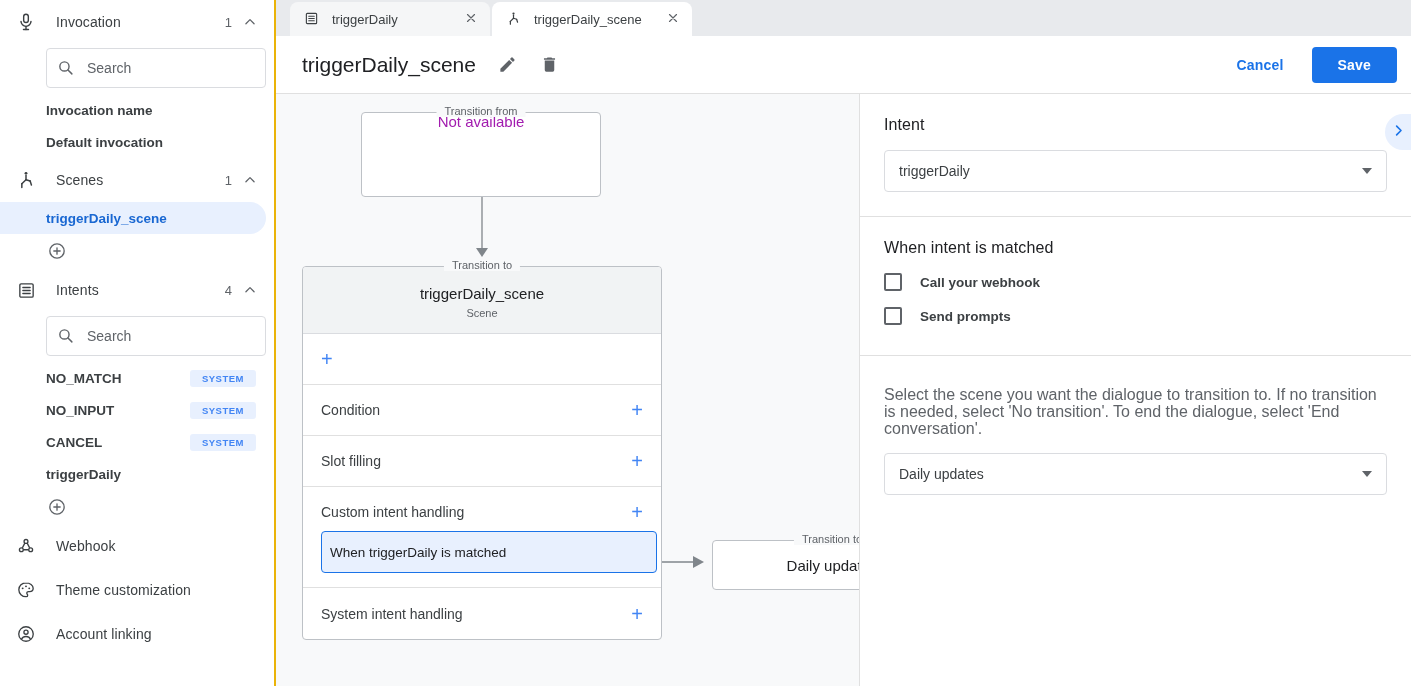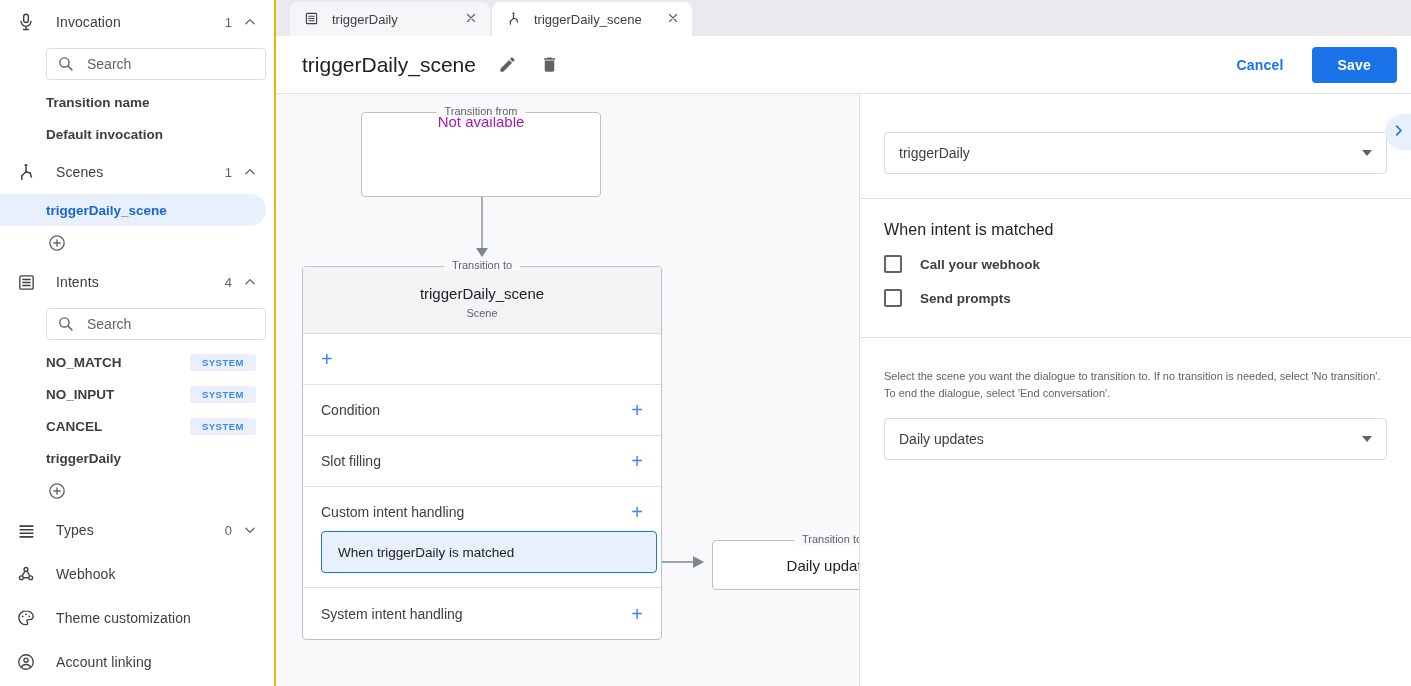--- a/index.html
+++ b/index.html
@@ -22,21 +22,21 @@
     padding: 0 16px 0 14px; cursor: pointer;
   }
   .nav-row .ico { width: 24px; height: 24px; flex: 0 0 24px; display: flex;
     align-items: center; justify-content: center; color: #3c4043; }
   .nav-row .lbl { flex: 1; margin-left: 18px; font-size: 14px; color: #3c4043; letter-spacing: .1px; }
   .nav-row .cnt { font-size: 13px; color: #5f6368; margin-right: 10px; }
   .nav-row .chev { width: 16px; height: 16px; color: #5f6368; display: flex;
     align-items: center; justify-content: center; }
 
   .search-box {
-    margin: 4px 8px 6px 46px; height: 32px; border: 1px solid #dadce0;
+    margin: 4px 8px 6px 46px; height: 40px; border: 1px solid #dadce0;
     border-radius: 4px; display: flex; align-items: center; padding: 0 10px;
     background: #fff;
   }
   .search-box .sico { width: 18px; height: 18px; color: #5f6368; flex: 0 0 18px; }
   .search-box input {
     border: none; outline: none; font-size: 14px; margin-left: 12px;
     color: #3c4043; width: 100%; font-family: "Liberation Sans", sans-serif;
     background: transparent;
   }
   .search-box input::placeholder { color: #5f6368; }
@@ -130,35 +130,35 @@
     border-bottom: 1px solid #e0e0e0; cursor: pointer;
   }
   .sc-row:last-child { border-bottom: none; }
   .sc-row .rl { flex: 1; font-size: 14px; color: #3c4043; }
   .sc-row .rp { color: #4285f4; font-size: 20px; line-height: 1; font-weight: 300; }
   .sc-block { border-bottom: 1px solid #e0e0e0; }
   .sc-block .sc-row { border-bottom: none; height: 44px; padding-top: 6px; }
   .chip {
     margin: 0 4px 14px 18px; border: 1px solid #1a73e8; background: #e8f0fe;
     border-radius: 4px; height: 42px; display: flex; align-items: center;
-    padding: 0 16px; font-size: 13.5px; color: #202124; cursor: pointer;
+    padding: 0 8px; font-size: 13.5px; color: #202124; cursor: pointer;
   }
   #node-daily { left: 436px; top: 446px; width: 240px; height: 50px;
     display: flex; align-items: center; justify-content: center; }
   #node-daily .body { font-size: 15px; color: #202124; white-space: nowrap; }
 
   
   #panel {
     width: 551px; flex: 0 0 551px; background: #fff; position: relative;
     overflow: hidden;
   }
   .p-sec { padding: 22px 24px 24px 24px; border-bottom: 1px solid #e0e0e0; }
   .p-sec:last-child { border-bottom: none; }
   .p-h { font-size: 16px; color: #202124; letter-spacing: .1px; }
-  .p-desc { font-size: 11px; color: #5f6368; line-height: 17px; margin-top: 8px; max-width: 512px; }
+  .p-desc { font-size: 16px; color: #5f6368; line-height: 17px; margin-top: 8px; max-width: 512px; }
   .sel {
     margin-top: 16px; height: 42px; border: 1px solid #dadce0; border-radius: 4px;
     display: flex; align-items: center; padding: 0 14px; font-size: 14px;
     color: #3c4043; cursor: pointer; background: #fff;
   }
   .sel .v { flex: 1; }
   .sel .caret {
     width: 0; height: 0; border-left: 5px solid transparent;
     border-right: 5px solid transparent; border-top: 6px solid #5f6368;
   }
@@ -204,21 +204,21 @@
       <span class="sico">
         <svg width="17" height="17" viewBox="0 0 24 24" fill="none" stroke="#5f6368" stroke-width="2">
             <circle cx="10.5" cy="10.5" r="6.5"></circle>
             <path d="M15.5 15.5L21 21" stroke-linecap="round"></path>
           </svg>
       </span>
       <input placeholder="Search" style="">
     </div>
 
     <div class="sub-item">
-      <span class="txt">Transition name</span>
+      <span class="txt">Invocation name</span>
     </div>
     <div class="sub-item">
       <span class="txt">Default invocation</span>
     </div>
 
     <div class="nav-row">
       <span class="ico">
         <svg width="20" height="20" viewBox="0 0 24 24" fill="none" stroke="#3c4043" stroke-width="1.8" stroke-linecap="round" stroke-linejoin="round">
           <circle cx="12" cy="4" r="1.7" fill="#3c4043" stroke="none"></circle>
           <path d="M12 6.6v5"></path>
@@ -292,34 +292,20 @@
     </div>
     <div class="add-row">
       <span class="plus-circ">
         <svg width="20" height="20" viewBox="0 0 24 24" fill="none" stroke="#5f6368" stroke-width="1.6">
             <circle cx="12" cy="12" r="8.6"></circle>
             <path d="M12 8.2v7.6M8.2 12h7.6" stroke-linecap="round"></path>
           </svg>
       </span>
     </div>
 
-    <div class="nav-row">
-      <span class="ico">
-        <svg width="19" height="19" viewBox="0 0 24 24" stroke="#3c4043" stroke-width="2.1" stroke-linecap="round">
-            <path d="M4 6.5h16M4 11h16M4 15.5h16M4 20h16"></path>
-          </svg>
-      </span>
-      <span class="lbl">Types</span>
-      <span class="cnt">0</span>
-      <span class="chev">
-        <svg width="14" height="14" viewBox="0 0 24 24" fill="none" stroke="#5f6368" stroke-width="2.2" stroke-linecap="round" stroke-linejoin="round">
-            <polyline points="5 9 12 16 19 9"></polyline>
-          </svg>
-      </span>
-    </div>
 
     <div class="nav-row">
       <span class="ico">
         <svg width="20" height="20" viewBox="0 0 24 24" fill="none" stroke="#3c4043" stroke-width="1.6">
           <circle cx="12" cy="6.5" r="2.3"></circle>
             <circle cx="6.4" cy="16.5" r="2.3"></circle>
             <circle cx="17.6" cy="16.5" r="2.3"></circle>
           <path d="M10.6 8.6L7.6 14.2M13.4 8.6l3 5.6M8.7 16.5h6.6"></path>
         </svg>
       </span>
@@ -460,20 +446,21 @@
       <div id="panel">
         <div id="panel-toggle">
           <span>
             <svg width="15" height="15" viewBox="0 0 24 24" fill="none" stroke="#1a73e8" stroke-width="2.6" stroke-linecap="round" stroke-linejoin="round">
                 <polyline points="9 5 16 12 9 19"></polyline>
               </svg>
           </span>
         </div>
 
         <div class="p-sec">
+          <div class="p-h">Intent</div>
           <div class="sel">
             <span class="v">triggerDaily</span>
             <span class="caret"></span>
           </div>
         </div>
 
         <div class="p-sec">
           <div class="p-h">When intent is matched</div>
           <div class="cb-row">
             <span class="cb"></span>

